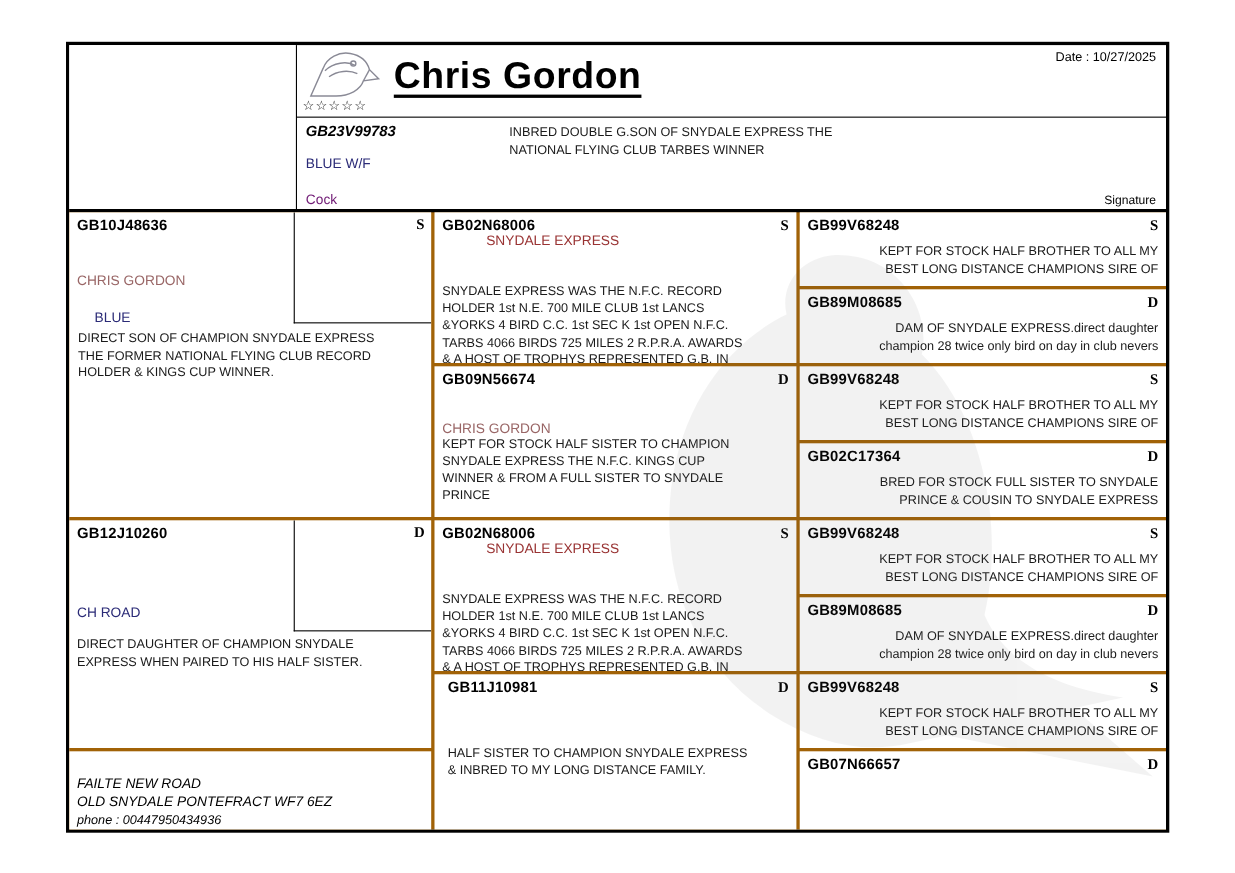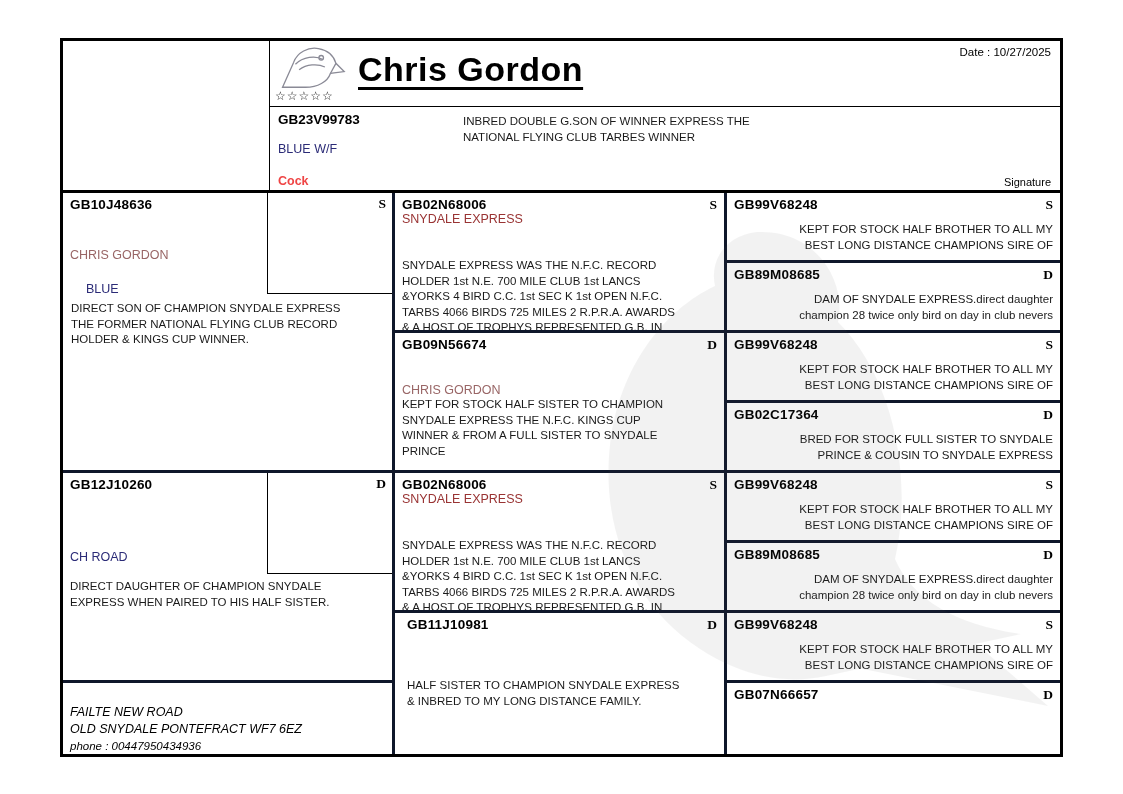--- a/index.html
+++ b/index.html
@@ -21,29 +21,29 @@
   .hdr-line { position:absolute; left:0; right:0; top:65px; height:1px; background:#000; }
   .logo { position:absolute; left:5px; top:3px; width:80px; height:60px; }
   .logo svg { width:74px; height:46px; display:block; }
   .stars { font-size:12px; letter-spacing:1px; color:#222; line-height:12px; }
   .title {
     position:absolute; left:88px; top:9px;
     font-size:34px; font-weight:bold; letter-spacing:0.5px;
     text-decoration:underline; text-underline-offset:6px;
   }
   .date { position:absolute; right:9px; top:5px; font-size:11.5px; }
-  .h-ring { position:absolute; left:8px; top:71px; font-size:13.5px; font-weight:bold; }
+  .h-ring { position:absolute; left:8px; top:71px; font-size:13.5px; font-weight:bold;font-style:italic; }
   .h-remark { position:absolute; left:193px; top:72px; width:370px; font-size:11.5px; line-height:16px; color:#1a1a1a; }
   .h-color { position:absolute; left:8px; top:101px; font-size:12.5px; color:#2b2b77; }
-  .h-sex  { position:absolute; left:8px; top:133px; font-size:12.5px; color:#ef4444;font-weight:bold; }
+  .h-sex  { position:absolute; left:8px; top:133px; font-size:12.5px; color:#701a75; }
   .signature { position:absolute; right:9px; bottom:2px; font-size:11px; }
   
   .grid {
     position:absolute; left:0; right:0; top:149px; bottom:0;
-    display:grid; background:#0f172a; gap:3px;
+    display:grid; background:#a16207; gap:3px;
     grid-template-columns:329px 329px 1fr;
     grid-template-rows:67px 67px 67px 67px 67px 67px 67px 1fr;
     border-top:3px solid #000;
   }
   .cell { background:#fff; position:relative; padding:4px 7px; overflow:hidden; }
   .ring { font-size:13.5px; font-weight:bold; letter-spacing:0.2px; }
   .sd {
     position:absolute; top:4px; right:7px;
     font-family:"Liberation Serif", serif; font-weight:bold; font-size:13.5px;
   }
@@ -64,21 +64,21 @@
   .c1-sire .name  { position:absolute; left:7px; top:55px; }
   .c1-sire .colr  { position:absolute; left:7px; top:89px; font-size:12.5px;margin-left:16px; }
   .c1-sire .desc  { position:absolute; left:8px; top:108px; right:6px; }
   .c1-dam  .colr  { position:absolute; left:7px; top:77px; font-size:12.5px; }
   .c1-dam  .desc  { position:absolute; left:7px; top:106px; right:6px; }
   
   .c2-1 { grid-column:2; grid-row:1 / 3; }
   .c2-2 { grid-column:2; grid-row:3 / 5; }
   .c2-3 { grid-column:2; grid-row:5 / 7; }
   .c2-4 { grid-column:2; grid-row:7 / 9;padding-left:12px; }
-  .t-a .name { margin-top:0; }
+  .t-a .name { margin-top:0;margin-left:40px; }
   .t-a .desc { margin-top:32px; }
   .t-b .name { margin-top:31px; }
   .t-b .desc { margin-top:0; }
   .t-c .desc { margin-top:46px; }
   
   .g3 .desc { margin-top:10px;text-align:right; }
   .r1{grid-row:1}.r2{grid-row:2}.r3{grid-row:3}.r4{grid-row:4}
   .r5{grid-row:5}.r6{grid-row:6}.r7{grid-row:7}.r8{grid-row:8}
   .col3{grid-column:3}
   
@@ -108,21 +108,21 @@
           <circle cx="50" cy="15" r="2.5"></circle>
         </g>
       </svg>
       <div class="stars">☆☆☆☆☆</div>
     </div>
     <div class="title">Chris Gordon</div>
     <div class="date">Date : 10/27/2025</div>
     <div class="hdr-line"></div>
     <div class="h-ring">GB23V99783</div>
     <div class="h-remark">
-      <div>INBRED DOUBLE G.SON OF WINNER EXPRESS THE</div>
+      <div>INBRED DOUBLE G.SON OF SNYDALE EXPRESS THE</div>
       <div>NATIONAL FLYING CLUB TARBES WINNER</div>
     </div>
     <div class="h-color">BLUE W/F</div>
     <div class="h-sex">Cock</div>
     <div class="signature">Signature</div>
   </div>
 
   <div class="grid">
 
     <div class="cell c1-sire">

